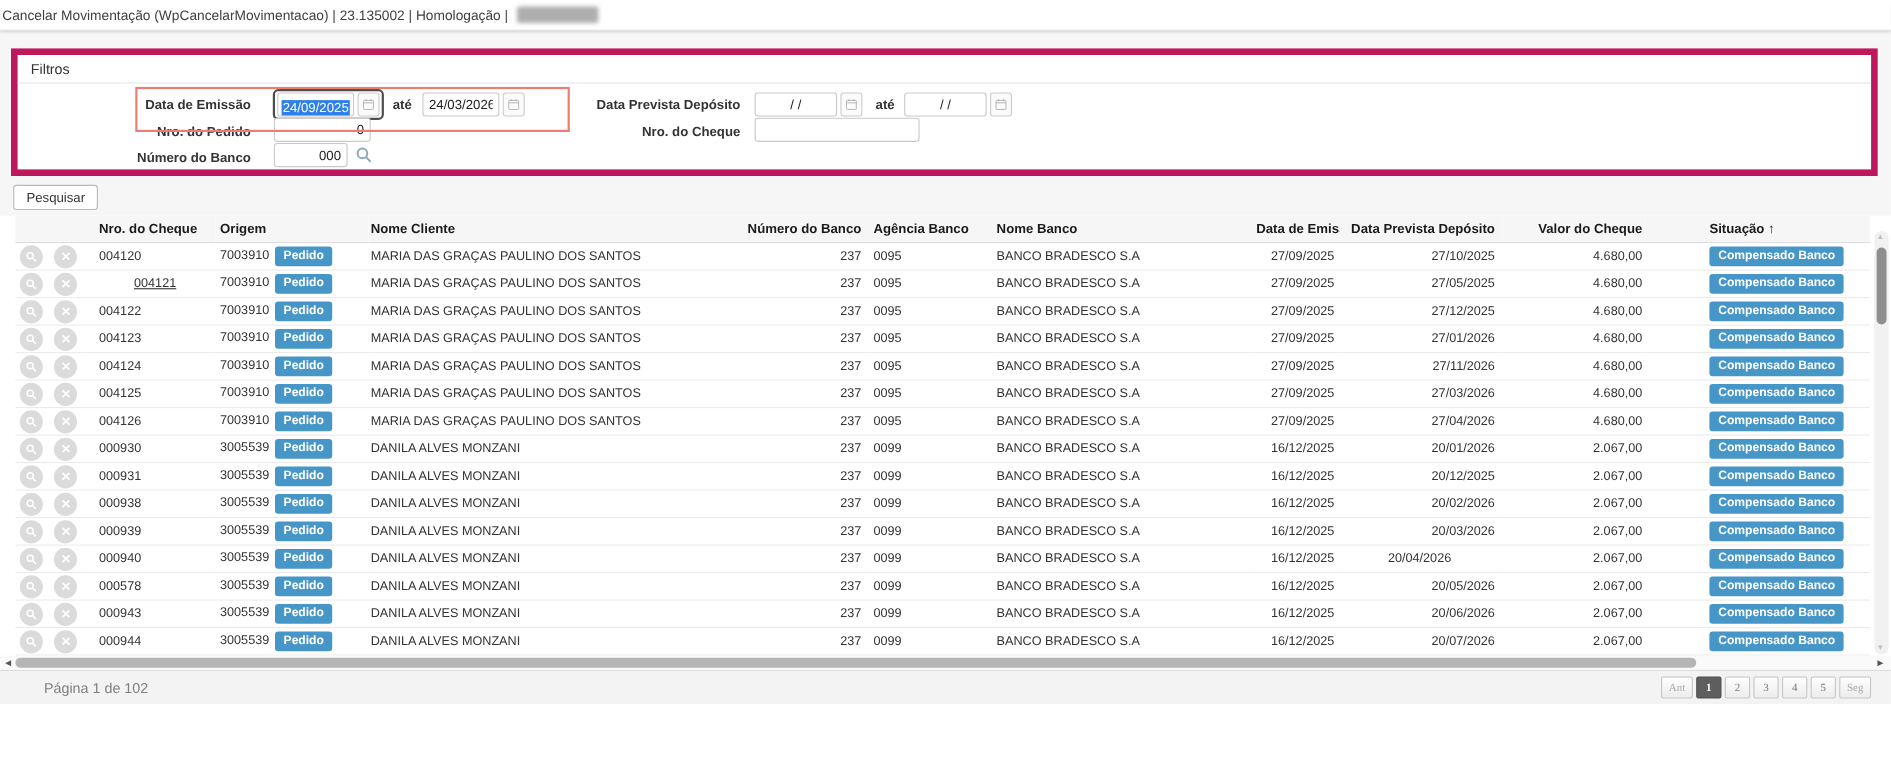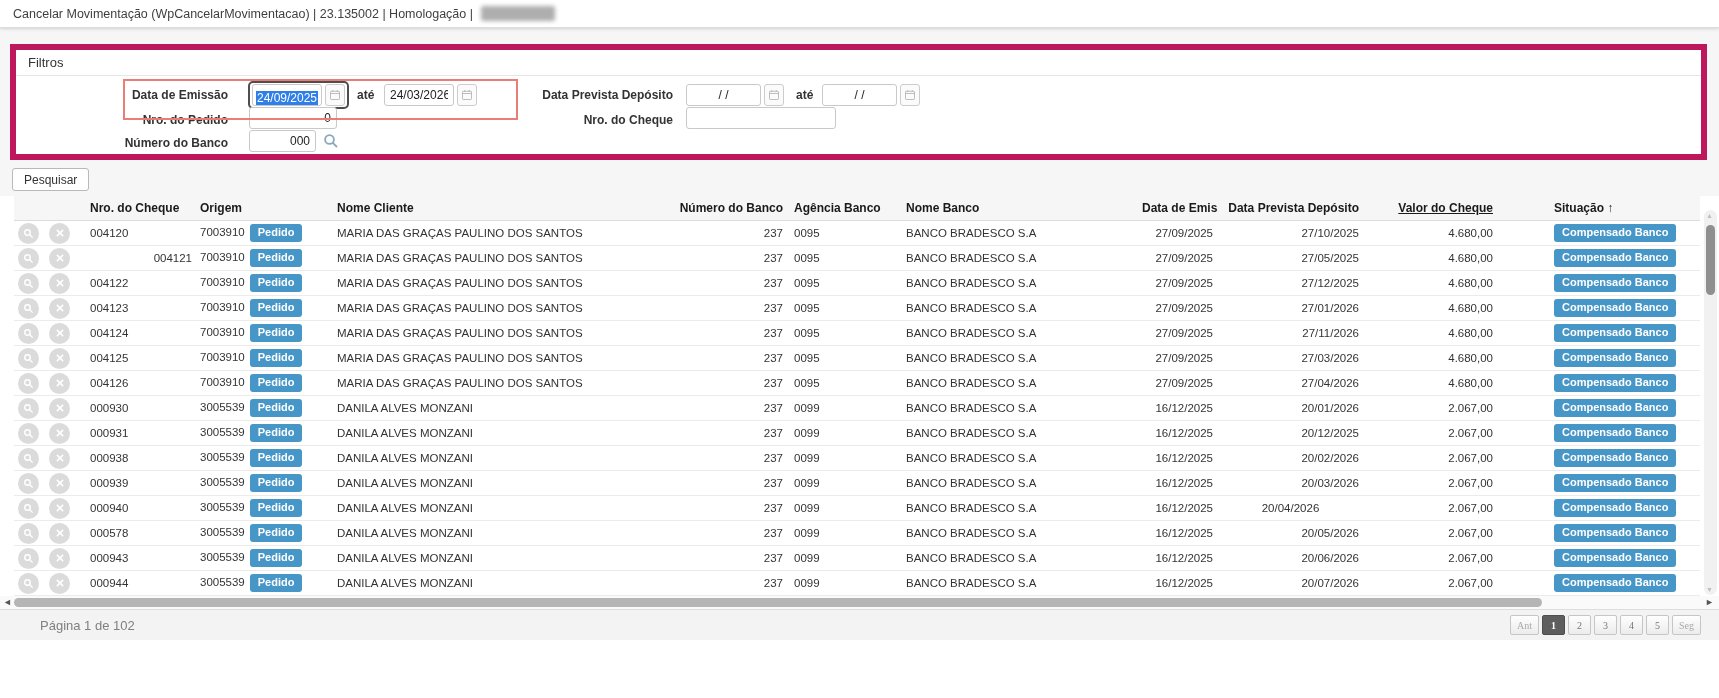--- a/index.html
+++ b/index.html
@@ -1,21 +1,21 @@
 <!DOCTYPE html>
 <html style="--badge: #4796c8; --hl: #ea7e75; --sel: #2e80e8;"><head>
 <meta charset="utf-8">
 <style>
   html,body{margin:0;padding:0}
   body{width:1719px;height:698px;position:relative;font-family:"Liberation Sans",sans-serif;background:#fff;overflow:hidden}
   :root{--badge:#4796c8;--hl:#ea7e75;--sel:#2e80e8}
 
   
   .titlebar{position:absolute;top:0;left:0;width:1719px;height:28px;background:#fff;border-bottom:1px solid #ddd;
-    box-shadow:0 1px 3px rgba(0,0,0,.15);display:flex;align-items:center;padding-left:13px;z-index:10;box-sizing:border-box}
+    box-shadow:0 1px 3px rgba(0,0,0,.15);display:flex;align-items:center;padding-left:2px;z-index:10;box-sizing:border-box}
   .titlebar-text{font-size:12.5px;color:#3f3f3f;white-space:nowrap}
   .redacted{width:74px;height:15px;background:#aeaeae;filter:blur(2px);margin-left:8px;border-radius:2px}
 
   .upper{position:absolute;top:28px;left:0;width:1719px;height:168px;background:#f6f6f7}
 
   
   .filters{position:absolute;top:44px;left:10px;width:1697px;height:116px;background:#fff;border:6px solid #be185d;box-sizing:border-box}
   .filters-title{height:25px;line-height:25px;padding-left:12px;font-size:13px;color:#333;border-bottom:1px solid #e6e6e6}
   .flabel{position:absolute;font-size:12px;font-weight:bold;color:#333;text-align:right;width:170px;white-space:nowrap}
   .flabel.wide{width:200px}
@@ -181,21 +181,21 @@
         <tr id="thead-row">
           <th class="col-actions"></th>
           <th class="col-cheque" style="text-align: left;">Nro. do Cheque</th>
           <th class="col-origem" style="text-align: left;">Origem</th>
           <th class="col-cliente" style="text-align: left;">Nome Cliente</th>
           <th class="col-banco_numero" style="text-align: right;">Número do Banco</th>
           <th class="col-banco_agencia" style="text-align: left;">Agência Banco</th>
           <th class="col-banco_nome" style="text-align: left;">Nome Banco</th>
           <th class="col-data_emissao" style="text-align: right;">Data de Emissão</th>
           <th class="col-data_deposito" style="text-align: right;">Data Prevista Depósito</th>
-          <th class="col-valor" style="text-align: right; text-decoration: underline;">Valor do Cheque</th>
+          <th class="col-valor" style="text-align: right;">Valor do Cheque</th>
           <th class="col-situacao" style="text-align: left;">Situação<span class="sort-arrow"> ↑</span></th>
         </tr>
       </thead>
     <tbody id="table-body">
         <tr>
           <td class="col-actions"><span class="row-btn">
               <svg width="11" height="11" viewBox="0 0 16 16">
                 <circle cx="6.5" cy="6.5" r="4" fill="none" stroke="#fff" stroke-width="2"></circle>
                 <line x1="9.5" y1="9.5" x2="14" y2="14" stroke="#fff" stroke-width="2"></line>
               </svg>
@@ -221,21 +221,21 @@
               <svg width="11" height="11" viewBox="0 0 16 16">
                 <circle cx="6.5" cy="6.5" r="4" fill="none" stroke="#fff" stroke-width="2"></circle>
                 <line x1="9.5" y1="9.5" x2="14" y2="14" stroke="#fff" stroke-width="2"></line>
               </svg>
             </span><span class="row-btn">
               <svg width="10" height="10" viewBox="0 0 16 16">
                 <line x1="3" y1="3" x2="13" y2="13" stroke="#fff" stroke-width="2.6"></line>
                 <line x1="13" y1="3" x2="3" y2="13" stroke="#fff" stroke-width="2.6"></line>
               </svg>
             </span></td>
-          <td class="col-cheque" style="text-align: right;">004121</td>
+          <td class="col-cheque" style="text-align: center; text-decoration: underline;">004121</td>
           <td class="col-origem" style="text-align: left;"><span>7003910</span><span class="badge">Pedido</span></td>
           <td class="col-cliente" style="text-align: left;">MARIA DAS GRAÇAS PAULINO DOS SANTOS</td>
           <td class="col-banco_numero" style="text-align: right;">237</td>
           <td class="col-banco_agencia" style="text-align: left;">0095</td>
           <td class="col-banco_nome" style="text-align: left;">BANCO BRADESCO S.A</td>
           <td class="col-data_emissao" style="text-align: right;">27/09/2025</td>
           <td class="col-data_deposito" style="text-align: right;">27/05/2025</td>
           <td class="col-valor" style="text-align: right;">4.680,00</td>
           <td class="col-situacao" style="text-align: left;"><span class="badge">Compensado Banco</span></td>
         </tr>

